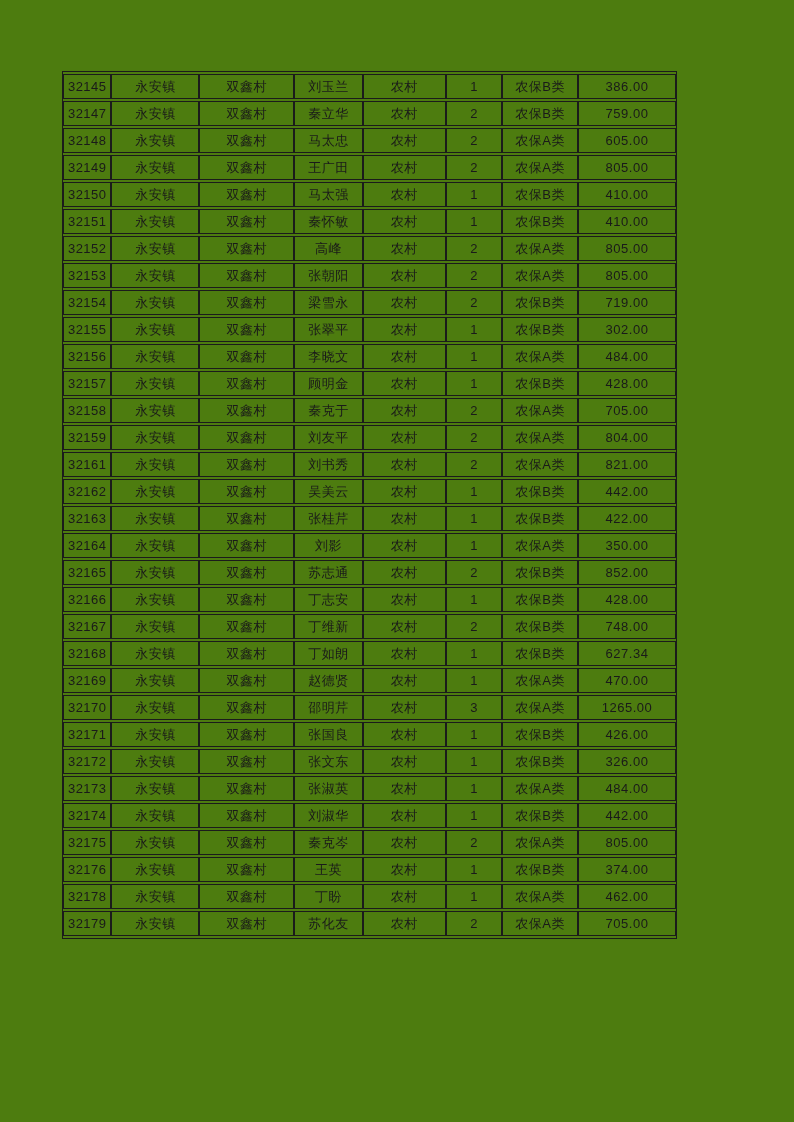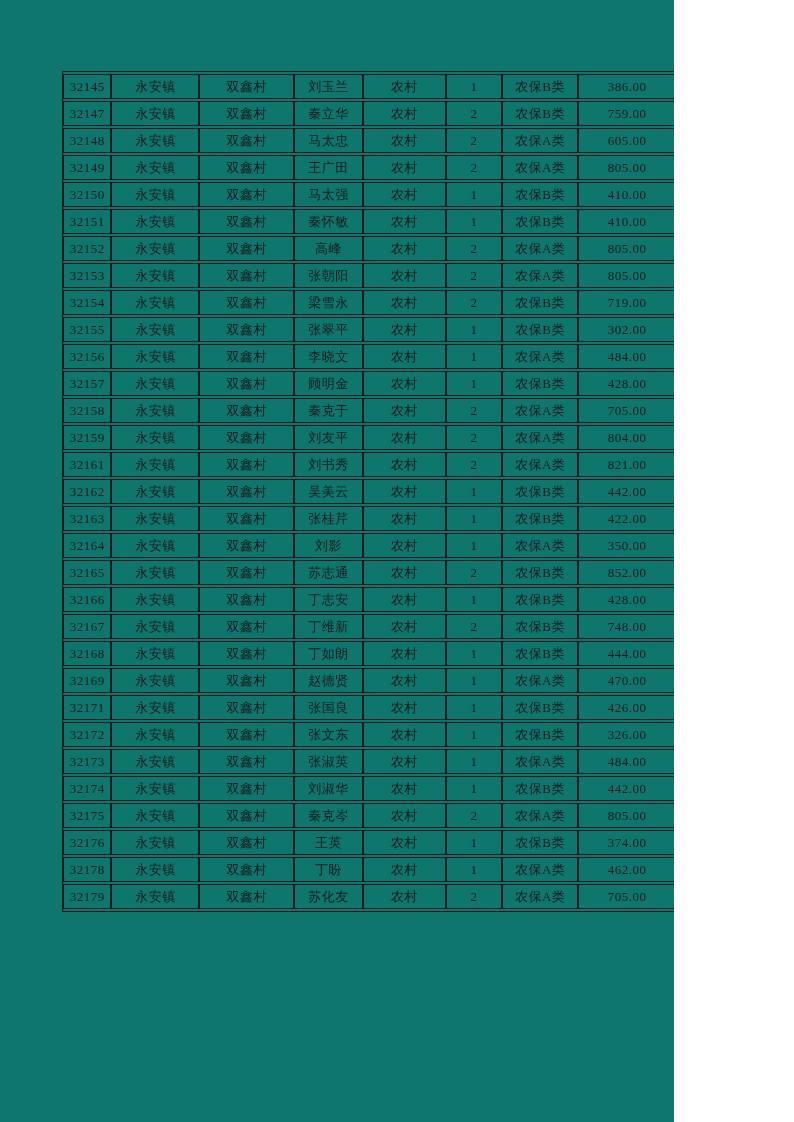--- a/index.html
+++ b/index.html
@@ -2,25 +2,25 @@
 <html><head>
 <meta charset="utf-8">
 <style>
   html, body {
     margin: 0;
     padding: 0;
     background: #ffffff;
   }
   .page {
     position: relative;
-    width: 674px;
+    width: 794px;
     height: 1122px;
-    background: #0f766e;
+    background: #4d7c0f;
     overflow: hidden;
-    font-family: Liberation Serif, serif;
+    font-family: Liberation Sans, sans-serif;
   }
   .table-wrap {
     position: absolute;
     left: 62px;
     top: 71px;
     width: 615px;
     border: 1px solid #1b1b1b;
     box-sizing: border-box;
   }
   table.roster {
@@ -281,31 +281,41 @@
             <td>748.00</td>
           </tr>
           <tr>
             <td>32168</td>
             <td>永安镇</td>
             <td>双鑫村</td>
             <td>丁如朗</td>
             <td>农村</td>
             <td>1</td>
             <td>农保B类</td>
-            <td>444.00</td>
+            <td>627.34</td>
           </tr>
           <tr>
             <td>32169</td>
             <td>永安镇</td>
             <td>双鑫村</td>
             <td>赵德贤</td>
             <td>农村</td>
             <td>1</td>
             <td>农保A类</td>
             <td>470.00</td>
+          </tr>
+          <tr>
+            <td>32170</td>
+            <td>永安镇</td>
+            <td>双鑫村</td>
+            <td>邵明芹</td>
+            <td>农村</td>
+            <td>3</td>
+            <td>农保A类</td>
+            <td>1265.00</td>
           </tr>
           <tr>
             <td>32171</td>
             <td>永安镇</td>
             <td>双鑫村</td>
             <td>张国良</td>
             <td>农村</td>
             <td>1</td>
             <td>农保B类</td>
             <td>426.00</td>

